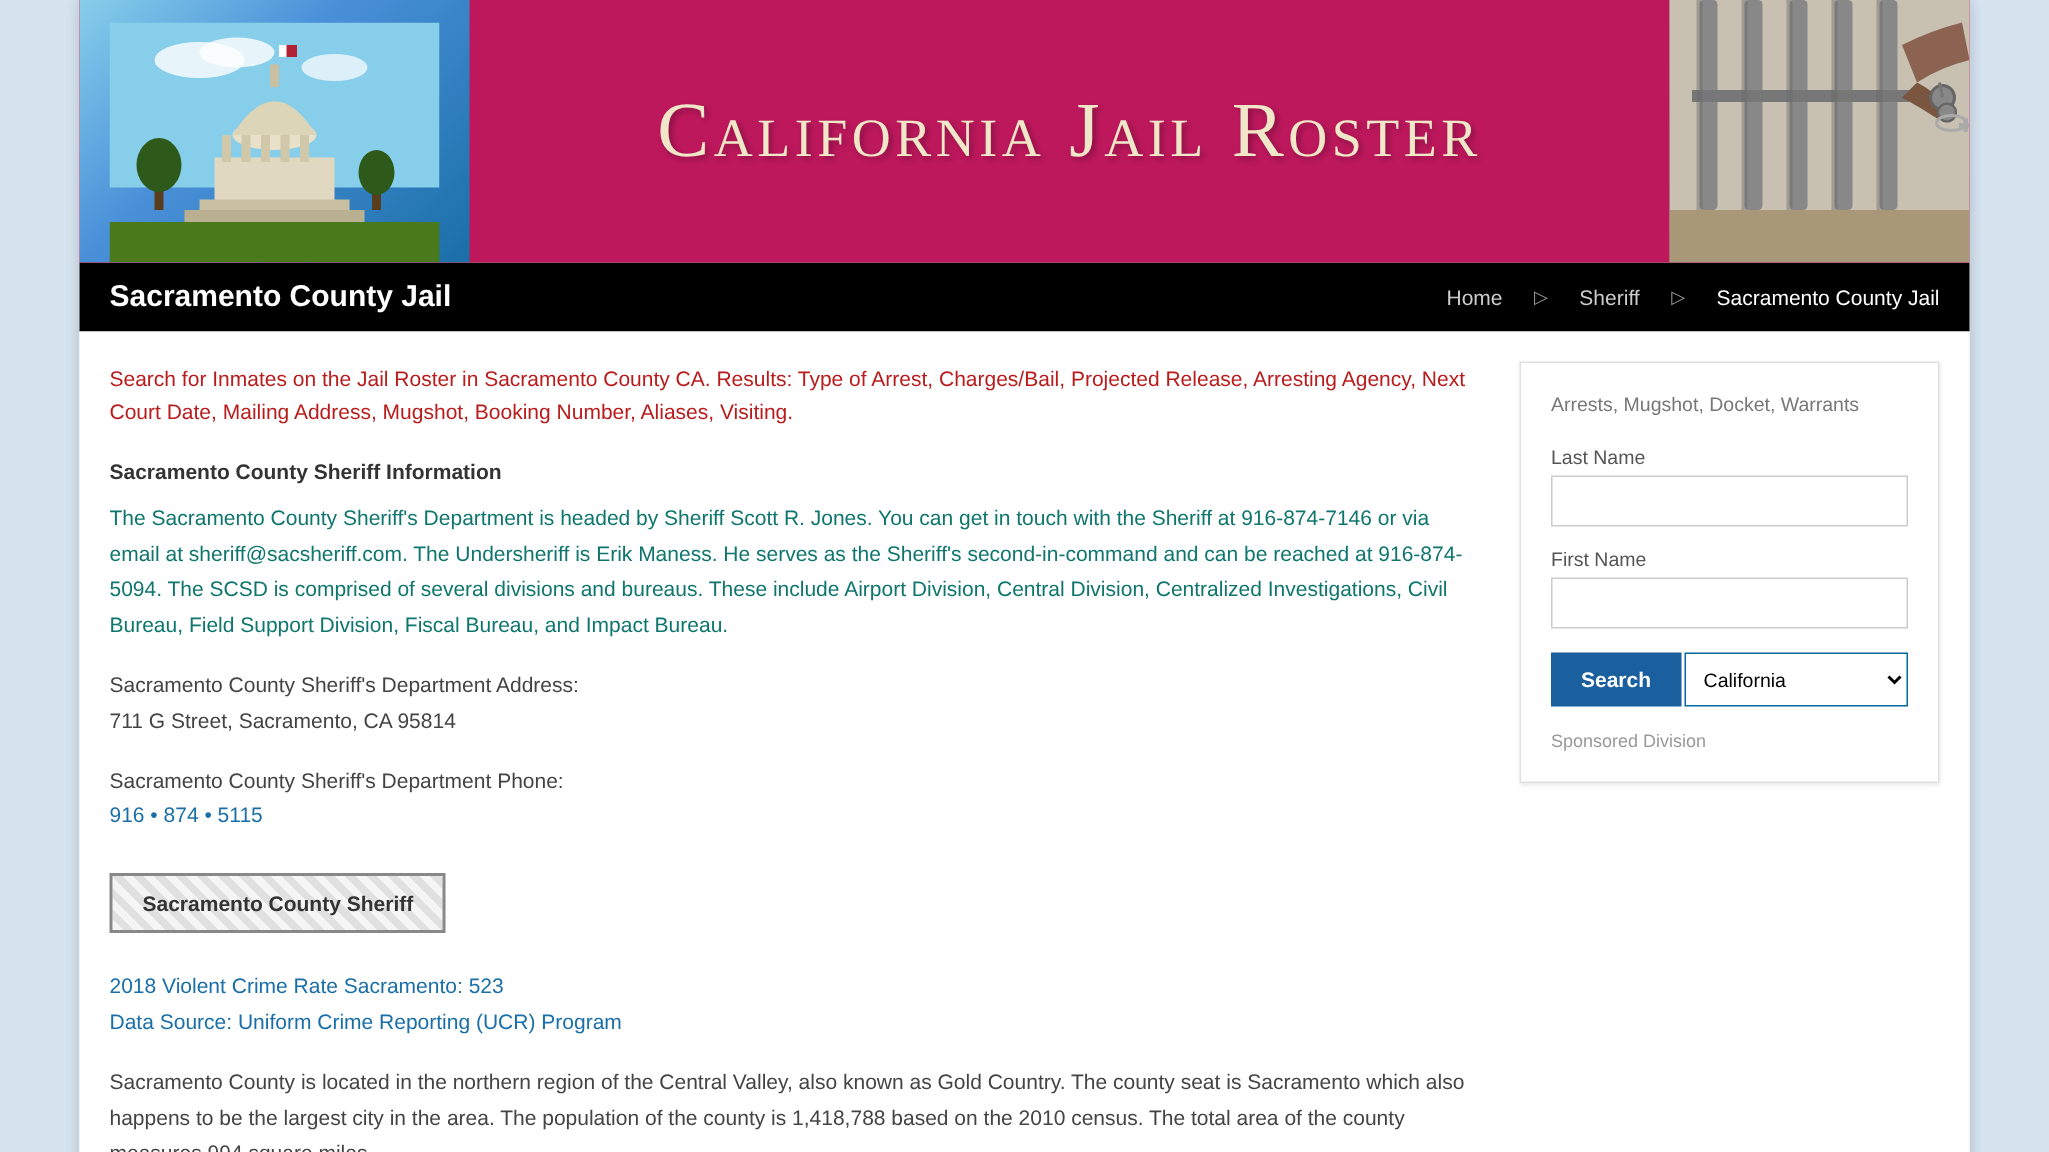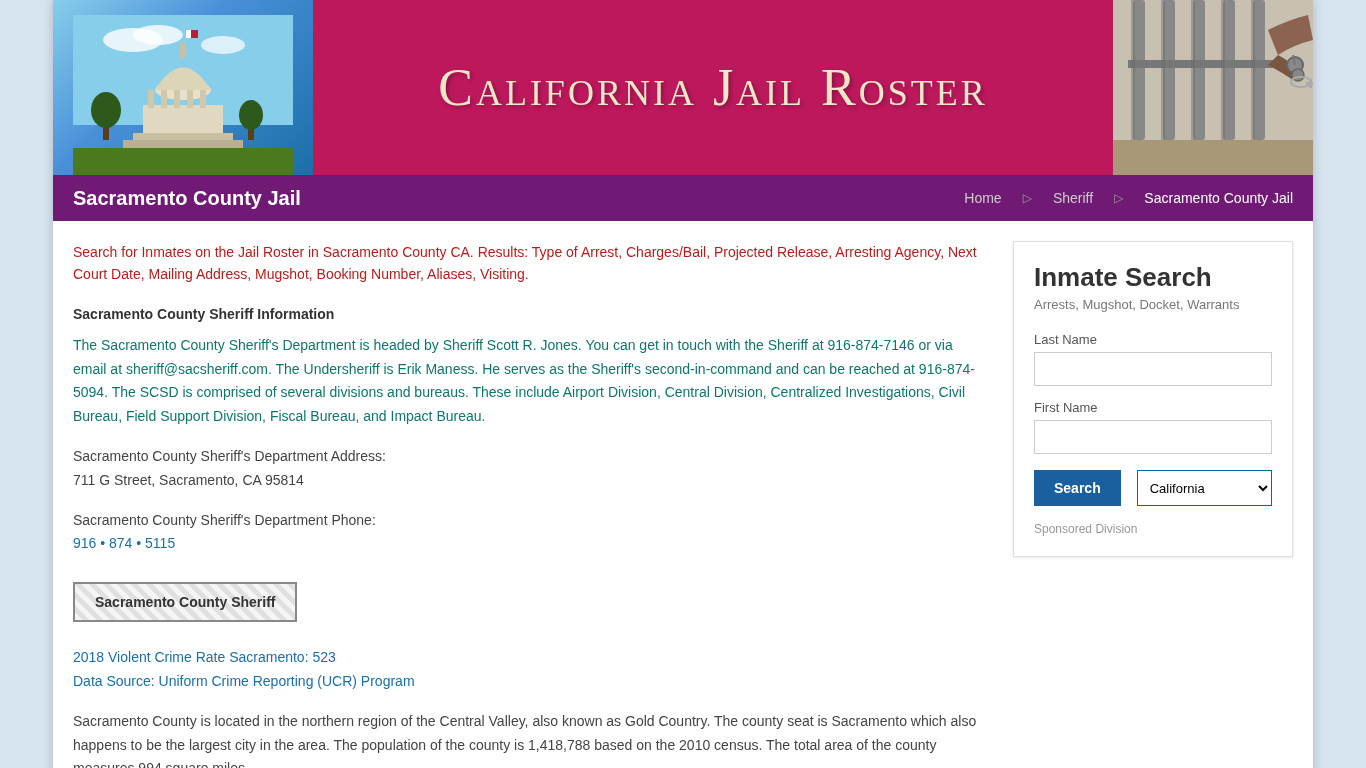--- a/index.html
+++ b/index.html
@@ -65,21 +65,21 @@
       align-items: center;
       justify-content: center;
     }
     .jail-bars-svg {
       width: 200px;
       height: 175px;
     }
 
     
     .nav-bar {
-      background: #701a75;
+      background: #000000;
       padding: 16px 20px;
       display: flex;
       align-items: center;
       justify-content: space-between;
       height: 46px;
     }
     .nav-bar-title {
       color: #fff;
       font-size: 20px;
       font-weight: bold;
@@ -209,21 +209,21 @@
     .form-input {
       width: 100%;
       height: 34px;
       border: 1px solid #ccc;
       padding: 0 8px;
       font-size: 13px;
       outline: none;
     }
     .search-row {
       display: flex;
-      gap: 16px;
+      gap: 2px;
       margin-top: 16px;
       align-items: center;
     }
     .search-btn {
       background: #1a5f9e;
       color: #fff;
       border: none;
       padding: 8px 20px;
       font-size: 14px;
       font-weight: bold;
@@ -367,21 +367,20 @@
         <p>2018 Violent Crime Rate Sacramento: 523</p>
         <p>Data Source: Uniform Crime Reporting (UCR) Program</p>
       </div>
 
       <p class="county-desc">Sacramento County is located in the northern region of the Central Valley, also known as Gold Country. The county seat is Sacramento which also happens to be the largest city in the area. The population of the county is 1,418,788 based on the 2010 census. The total area of the county measures 994 square miles.</p>
 
     </div>
 
     <div class="right-sidebar">
       <div class="inmate-search-box">
-        <h2 class="inmate-search-title">Inmate Search</h2>
         <p class="inmate-search-subtitle">Arrests, Mugshot, Docket, Warrants</p>
 
         <div class="form-group">
           <label class="form-label">Last Name</label>
           <input class="form-input" type="text" style="">
         </div>
 
         <div class="form-group">
           <label class="form-label">First Name</label>
           <input class="form-input" type="text" style="">

